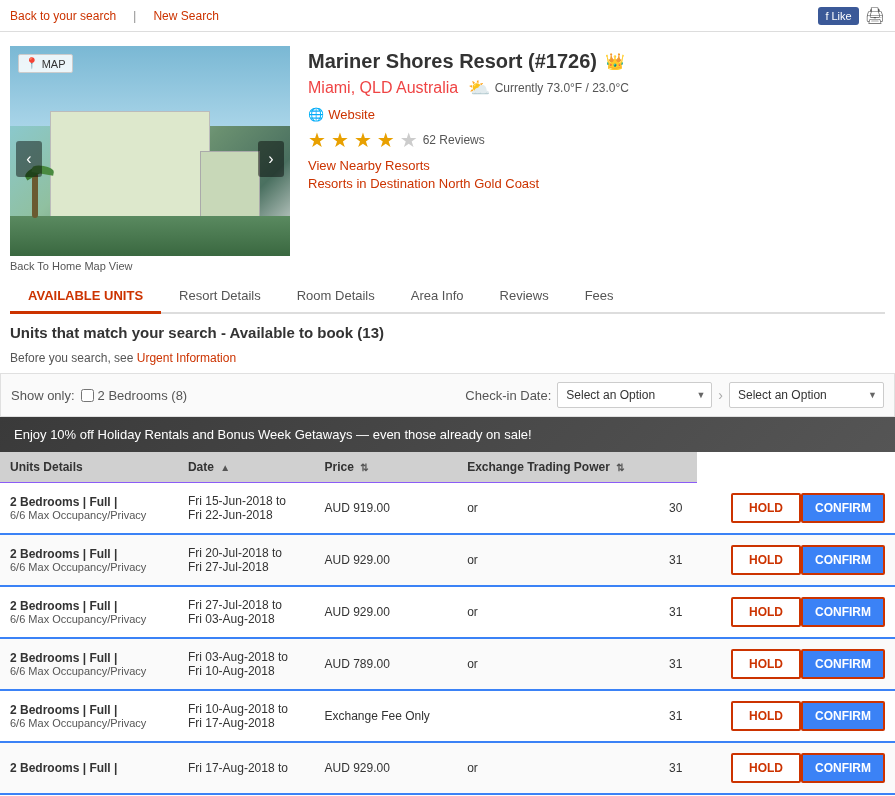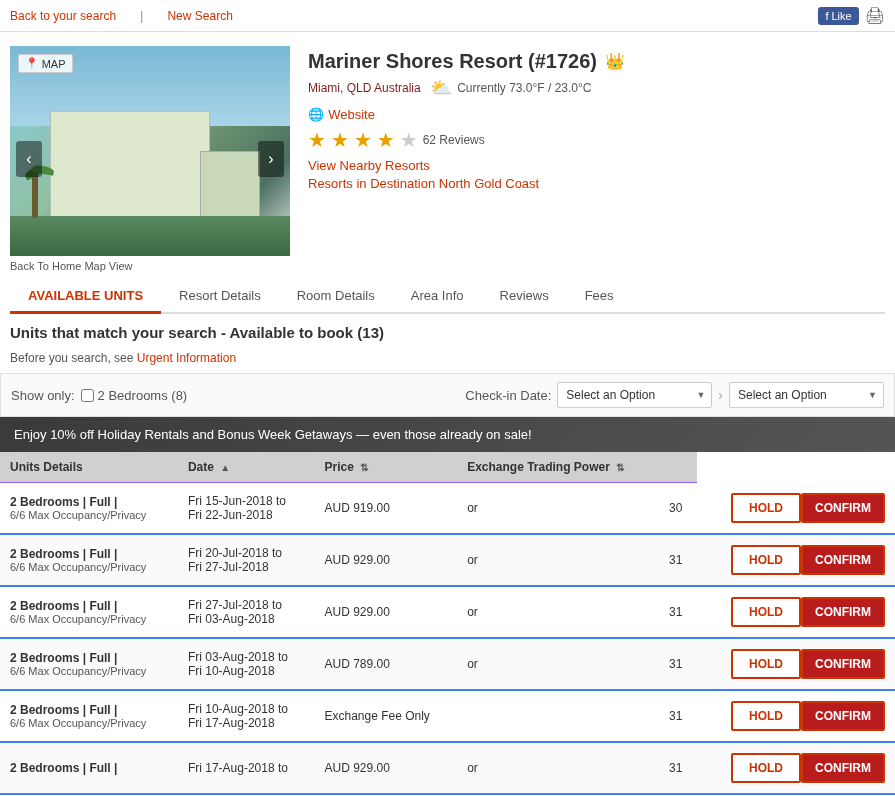--- a/index.html
+++ b/index.html
@@ -7,21 +7,21 @@
 
     
     .top-bar {
       display: flex;
       align-items: center;
       justify-content: space-between;
       padding: 6px 10px;
       border-bottom: 1px solid #ddd;
       background: #fff;
     }
-    .top-bar-left { display: flex; align-items: center; gap: 24px; }
+    .top-bar-left { display: flex; align-items: center; gap: 17px; }
     .top-bar-left a { color: #cc3300; text-decoration: none; font-size: 12px; }
     .top-bar-left .separator { color: #999; }
     .top-bar-right { display: flex; align-items: center; gap: 6px; }
     .fb-like { background: #3b5998; color: #fff; font-size: 11px; padding: 3px 7px; border-radius: 3px; display: flex; align-items: center; gap: 3px; }
     .print-icon { font-size: 16px; cursor: pointer; color: #555; }
 
     
     .resort-header {
       display: flex;
       padding: 14px 10px 8px 10px;
@@ -85,21 +85,21 @@
     .carousel-prev { left: 6px; }
     .carousel-next { right: 6px; }
     .back-home-map { font-size: 11px; color: #555; margin-top: 4px; }
 
     
     .resort-info { flex: 1; padding-top: 4px; }
     .resort-title-row { display: flex; align-items: center; gap: 8px; margin-bottom: 4px; }
     .resort-name { font-size: 20px; font-weight: bold; color: #333; }
     .crown-icon { font-size: 16px; color: #999; }
     .resort-location-row { display: flex; align-items: center; gap: 10px; margin-bottom: 8px; }
-    .resort-location { font-size: 12px; color: #7f1d1d; }
+    .resort-location { font-size: 16px; color: #ef4444; }
     .weather-badge { display: flex; align-items: center; gap: 4px; color: #555; font-size: 12px; }
     .weather-icon { font-size: 18px; }
     .website-link { color: #cc3300; text-decoration: none; font-size: 13px; display: flex; align-items: center; gap: 4px; margin-bottom: 6px; }
     .stars-row { display: flex; align-items: center; gap: 5px; margin-bottom: 6px; }
     .star { color: #e8a000; font-size: 20px; }
     .reviews-count { color: #555; font-size: 12px; }
     .nearby-link { color: #cc3300; text-decoration: none; font-size: 13px; display: block; margin-bottom: 3px; }
     .destination-link { color: #cc3300; text-decoration: none; font-size: 13px; display: block; margin-bottom: 8px; }
     .action-row { display: flex; align-items: center; gap: 16px; }
     .compare-check { display: flex; align-items: center; gap: 5px; font-size: 12px; color: #555; cursor: pointer; }
@@ -221,21 +221,21 @@
       background: #fff;
       border: 2px solid #cc3300;
       color: #cc3300;
       font-weight: bold;
       font-size: 12px;
       padding: 6px 16px;
       cursor: pointer;
       border-radius: 2px;
     }
     .btn-confirm {
-      background: #b91c1c;
+      background: #3b82f6;
       border: 2px solid #cc3300;
       color: #fff;
       font-weight: bold;
       font-size: 12px;
       padding: 6px 12px;
       cursor: pointer;
       border-radius: 2px;
     }
     .action-cell { display: flex; gap: 0; align-items: center; justify-content: flex-end; }
     .price-cell { color: #333; font-size: 12px; }

